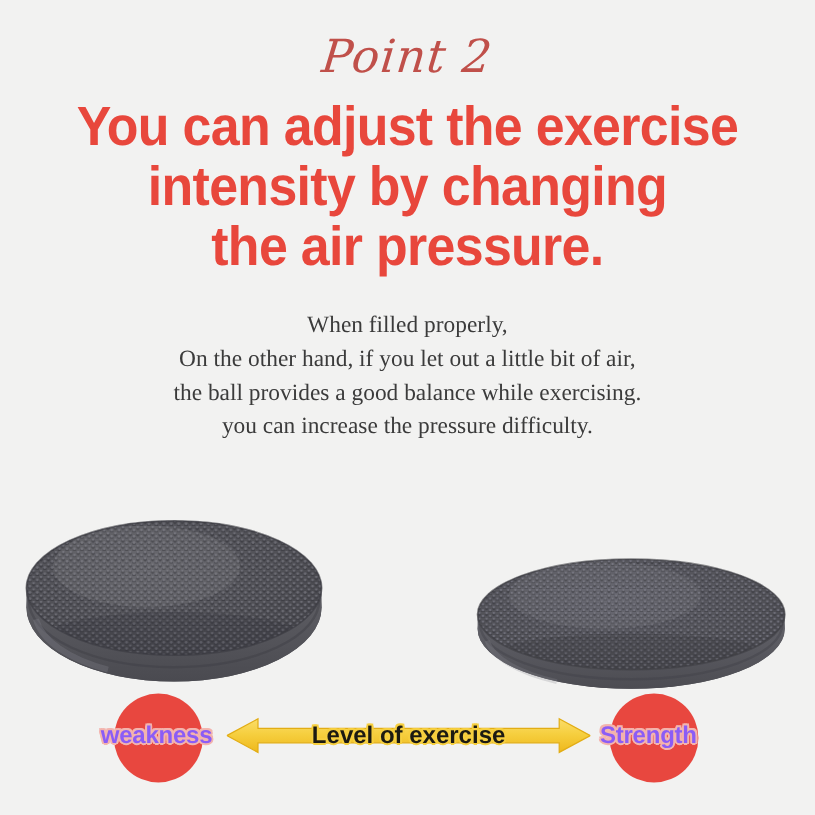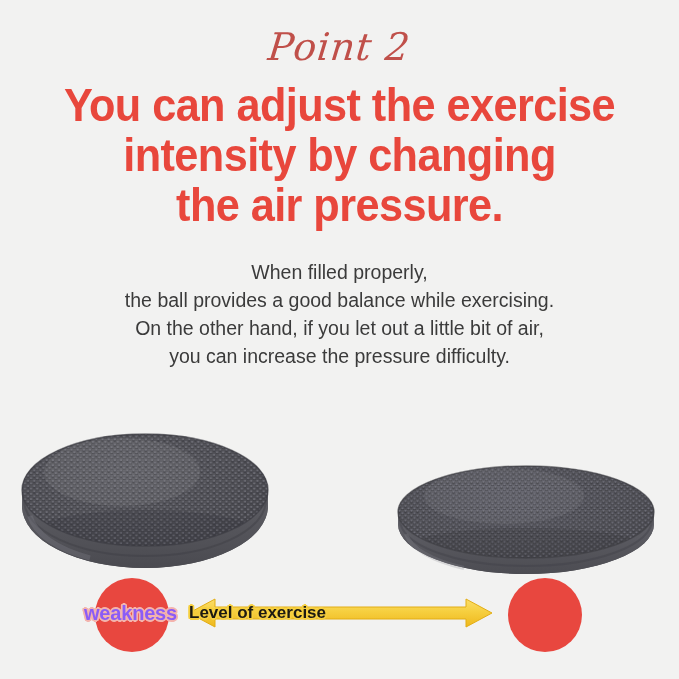--- a/index.html
+++ b/index.html
@@ -60,21 +60,21 @@
   
   .body-copy {
     position: absolute;
     top: 258px;
     left: 40px;
     width: 599px;
     text-align: center;
     color: #3b3b3b;
     font-size: 19.5px;
     line-height: 28px;
-    font-family: Liberation Sans, sans-serif;
+    font-family: Liberation Serif, serif;
   }
   .body-copy .bc-line { display: block; white-space: nowrap; }
 
   
   .disc {
     position: absolute;
   }
   .disc svg { display: block; }
 
   #disc-inflated { left: 14px; top: 428px; }
@@ -127,24 +127,24 @@
     width: 303px;
     height: 34px;
   }
   .arrow-wrap svg { display: block; }
 
   .arrow-text {
     position: absolute;
     left: 189px;
     top: 21px;
     width: 303px;
-    text-align: left;
+    text-align: center;
     font-family: "Liberation Sans", sans-serif;
     font-weight: bold;
-    font-size: 17px;
+    font-size: 20px;
     line-height: 28px;
     color: #1c1a12;
     white-space: nowrap;
     text-shadow:
       -1.4px -1.4px 0 #f6cf3f, 1.4px -1.4px 0 #f6cf3f,
       -1.4px  1.4px 0 #f6cf3f, 1.4px  1.4px 0 #f6cf3f,
        0     -1.6px 0 #f6cf3f, 0      1.6px 0 #f6cf3f,
       -1.6px  0     0 #f6cf3f, 1.6px  0     0 #f6cf3f;
   }
 </style>
@@ -156,22 +156,22 @@
   <div class="eyebrow">Point 2</div>
 
   <div class="headline">
     <span class="hl-line">You can adjust the exercise</span>
     <span class="hl-line">intensity by changing</span>
     <span class="hl-line">the air pressure.</span>
   </div>
 
   <div class="body-copy">
     <span class="bc-line">When filled properly,</span>
+    <span class="bc-line">On the other hand, if you let out a little bit of air,</span>
     <span class="bc-line">the ball provides a good balance while exercising.</span>
-    <span class="bc-line">On the other hand, if you let out a little bit of air,</span>
     <span class="bc-line">you can increase the pressure difficulty.</span>
   </div>
 
   <div class="disc" id="disc-inflated">
     <svg width="262" height="148" viewBox="0 0 262 148" aria-hidden="true">
       <defs>
         <linearGradient id="sideL" x1="0" y1="0" x2="0" y2="1">
           <stop offset="0%" stop-color="#6b6b71"></stop>
           <stop offset="45%" stop-color="#5d5d63"></stop>
           <stop offset="100%" stop-color="#4a4a50"></stop>
@@ -263,15 +263,16 @@
           </linearGradient>
         </defs>
         <path d="M0 17 L26 3 L26 11 L277 11 L277 3 L303 17 L277 31 L277 23 L26 23 L26 31 Z" fill="url(#arrGrad)" stroke="#e2ad15" stroke-width="1"></path>
       </svg>
     </div>
 
     <div class="arrow-text">Level of exercise</div>
 
     <div class="scale-label" id="label-weakness">weakness</div>
 
+    <div class="scale-label" id="label-strength">Strength</div>
   </div>
 
 </div>
 
 </body></html>

